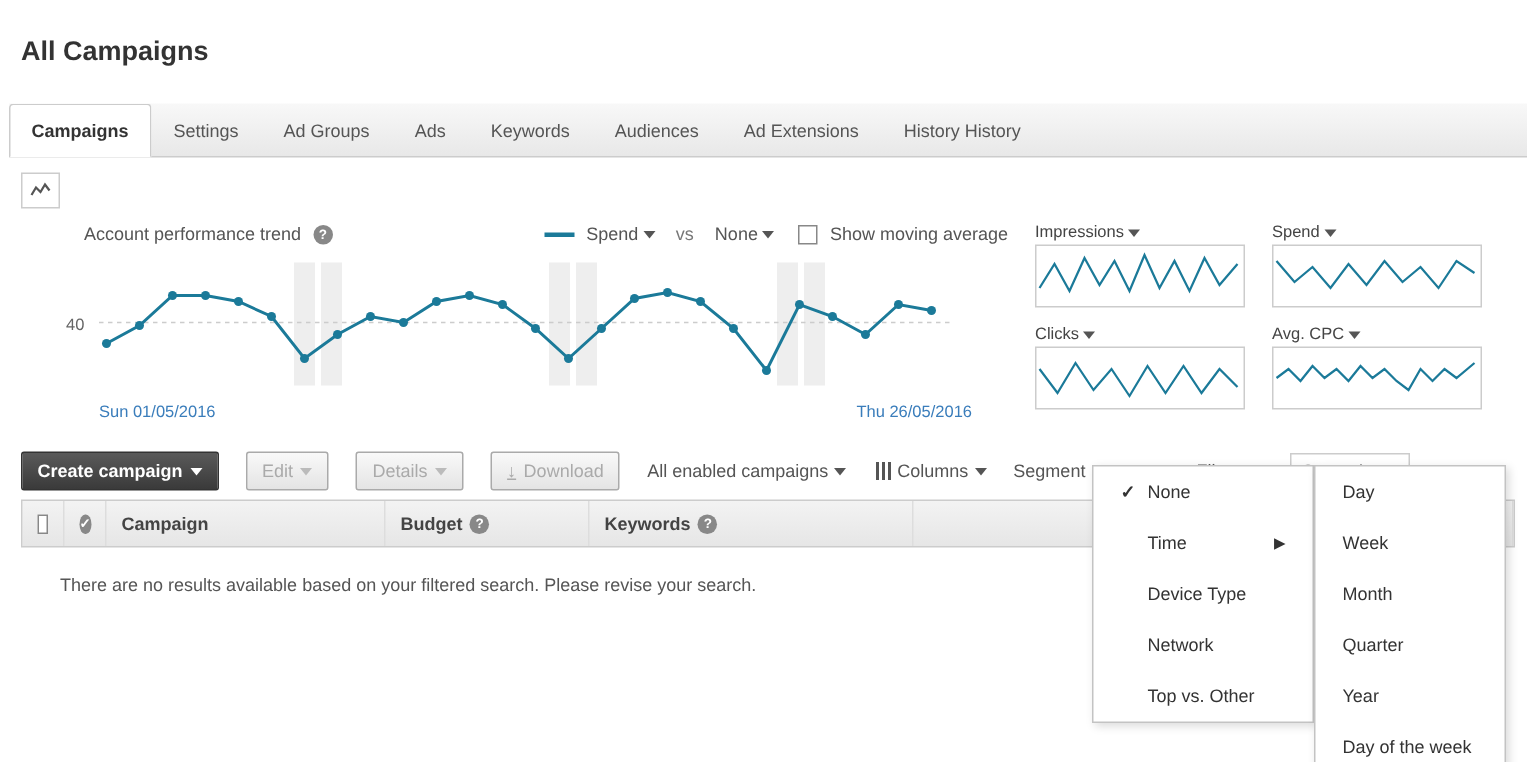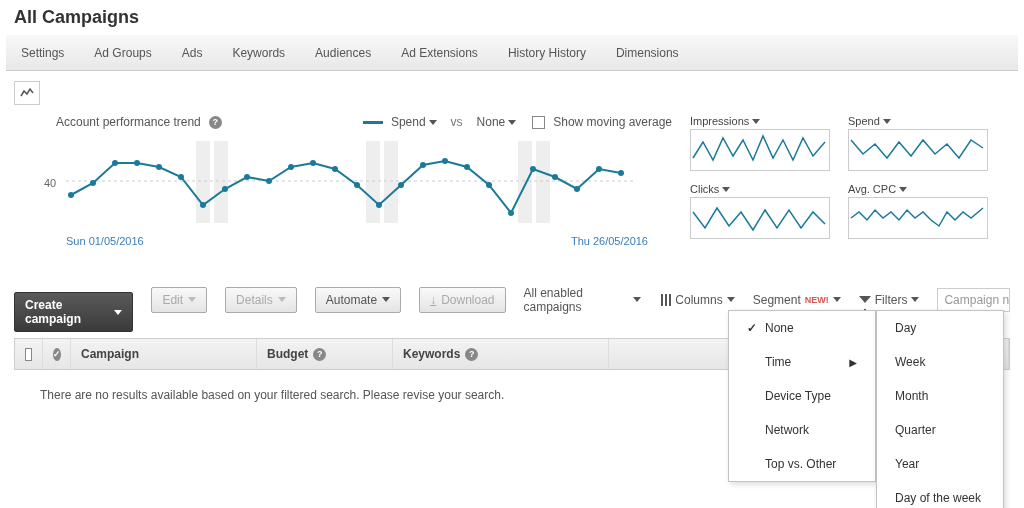--- a/index.html
+++ b/index.html
@@ -1,17 +1,17 @@
 <!DOCTYPE html>
 <html><head>
 <meta charset="utf-8">
 <style>
 * { box-sizing: border-box; margin: 0; padding: 0; }
 body { font-family: Arial, sans-serif; font-size: 12px; color: #333; background: #fff; width: 1024px; }
-.page-title { font-size: 18px; font-weight: bold; color: #333; padding: 7px 14px; }
+.page-title { font-size: 18px; font-weight: bold; color: #333; padding: 24px 14px; }
 .tabs { display: flex; border-bottom: 1px solid #ccc; background: linear-gradient(#f8f8f8,#e8e8e8); margin: 0 6px; }
 .tab { padding: 10px 14px; color: #555; border: 1px solid transparent; border-bottom: none; cursor: pointer; }
 .tab.active { background: #fff; border: 1px solid #ccc; border-bottom: 1px solid #fff; margin-bottom: -1px; font-weight: bold; color: #333; border-radius: 3px 3px 0 0; }
 .chart-icon-box { width: 26px; height: 24px; border: 1px solid #ccc; margin: 10px 14px 0; display: flex; align-items: center; justify-content: center; background: #fff; cursor: pointer; }
 .chart-row { display: flex; padding: 10px 14px 4px; }
 .main-chart-area { flex: 1; }
 .chart-header { display: flex; align-items: center; gap: 8px; color: #555; font-size: 12px; margin-bottom: 4px; padding-left: 42px; }
 .chart-header .legend-line { width: 20px; height: 3px; background: #1b7a99; display: inline-block; }
 .dropdown-text { cursor: pointer; display: inline-flex; align-items: center; gap: 3px; }
 .caret { width: 0; height: 0; border-left: 4px solid transparent; border-right: 4px solid transparent; border-top: 5px solid #555; display: inline-block; }
@@ -19,21 +19,21 @@
 .main-chart { position: relative; height: 100px; }
 .y-label { position: absolute; left: 30px; top: 44px; font-size: 11px; color: #666; }
 .chart-svg { position: absolute; left: 52px; top: 0; }
 .date-labels { display: flex; justify-content: space-between; padding: 2px 24px 0 52px; font-size: 11px; color: #3a7dbb; }
 .mini-charts { display: flex; flex-wrap: wrap; width: 320px; gap: 4px 18px; margin-left: 18px; }
 .mini { width: 140px; }
 .mini-label { font-size: 11px; color: #444; margin-bottom: 2px; display: flex; align-items: center; gap: 3px; cursor: pointer; }
 .mini-box { border: 1px solid #ccc; height: 42px; width: 140px; }
 .toolbar { display: flex; align-items: center; padding: 16px 14px 6px; gap: 18px; flex-wrap: nowrap; }
 .btn { border: 1px solid #aaa; padding: 5px 10px; background: linear-gradient(#f9f9f9,#e4e4e4); display: inline-flex; align-items: center; gap: 5px; cursor: pointer; color: #555; font-size: 12px; border-radius: 2px; }
-.btn.primary { background: linear-gradient(#5a5a5a,#3a3a3a); color: #fff; border-color: #333; font-weight: bold; margin-top: 25px; }
+.btn.primary { background: linear-gradient(#5a5a5a,#3a3a3a); color: #fff; border-color: #333; font-weight: bold; }
 .btn.disabled { color: #aaa; }
 .plain-control { color: #555; display: inline-flex; align-items: center; gap: 4px; cursor: pointer; }
 .new-badge { color: #d9534f; font-size: 9px; font-weight: bold; }
 .search-box { border: 1px solid #ccc; padding: 4px 6px; color: #999; font-size: 12px; width: 80px; overflow: hidden; white-space: nowrap; }
 .table-header { display: flex; background: linear-gradient(#f3f3f3,#e6e6e6); border: 1px solid #ccc; margin: 0 14px; }
 .th { padding: 8px 10px; border-right: 1px solid #ddd; font-weight: bold; color: #444; display: flex; align-items: center; gap: 5px; }
 .checkbox { width: 13px; height: 13px; border: 1px solid #888; background: #fff; display: inline-block; }
 .check-circle { width: 13px; height: 13px; border-radius: 50%; background: #888; color: #fff; display: inline-flex; align-items: center; justify-content: center; font-size: 9px; }
 .no-results { padding: 18px 40px; color: #555; font-size: 12px; }
 .menu { position: absolute; background: #fff; border: 1px solid #c3c3c3; box-shadow: 2px 2px 6px rgba(0,0,0,0.15); font-size: 12px; color: #333; z-index: 10; }
@@ -49,28 +49,28 @@
 .filter-icon { width:0; height:0; border-left:6px solid transparent; border-right:6px solid transparent; border-top:7px solid #555; position:relative; }
 .filter-icon::after { content:""; position:absolute; left:-1px; top:6px; width:2px; height:5px; background:#555; }
 .dl-icon { font-weight:bold; text-decoration:underline; }
 </style>
 </head>
 <body>
 
 <div class="page-title">All Campaigns</div>
 
 <div class="tabs">
+  <div class="tab active">Campaigns</div>
   <div class="tab">Settings</div>
   <div class="tab">Ad Groups</div>
   <div class="tab">Ads</div>
   <div class="tab">Keywords</div>
   <div class="tab">Audiences</div>
   <div class="tab">Ad Extensions</div>
   <div class="tab">History History</div>
-  <div class="tab">Dimensions</div>
 </div>
 
 <div class="chart-icon-box">
   <svg width="14" height="12">
       <polyline points="1,9 4,4 7,7 10,2 13,6" fill="none" stroke="#555" stroke-width="1.5"></polyline>
     </svg>
 </div>
 
 <div class="chart-row">
   <div class="main-chart-area">
@@ -184,24 +184,20 @@
       <span class="caret" style="border-top-color:#fff"></span>
     </span>
   <span class="btn disabled">
       <span>Edit</span>
       <span class="caret" style="border-top-color:#bbb"></span>
     </span>
   <span class="btn disabled">
       <span>Details</span>
       <span class="caret" style="border-top-color:#bbb"></span>
     </span>
-  <span class="btn">
-      <span>Automate</span>
-      <span class="caret"></span>
-    </span>
   <span class="btn disabled">
       <span class="dl-icon">↓</span>
       <span>Download</span>
     </span>
   <span class="plain-control">
       <span>All enabled campaigns</span>
       <span class="caret"></span>
     </span>
   <span class="plain-control">
       <span class="col-icon"></span>

